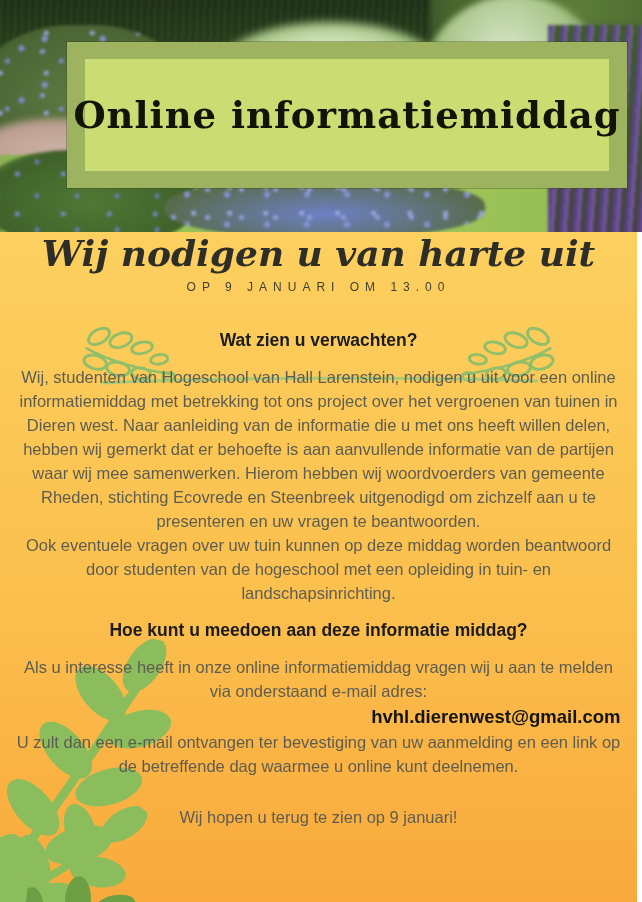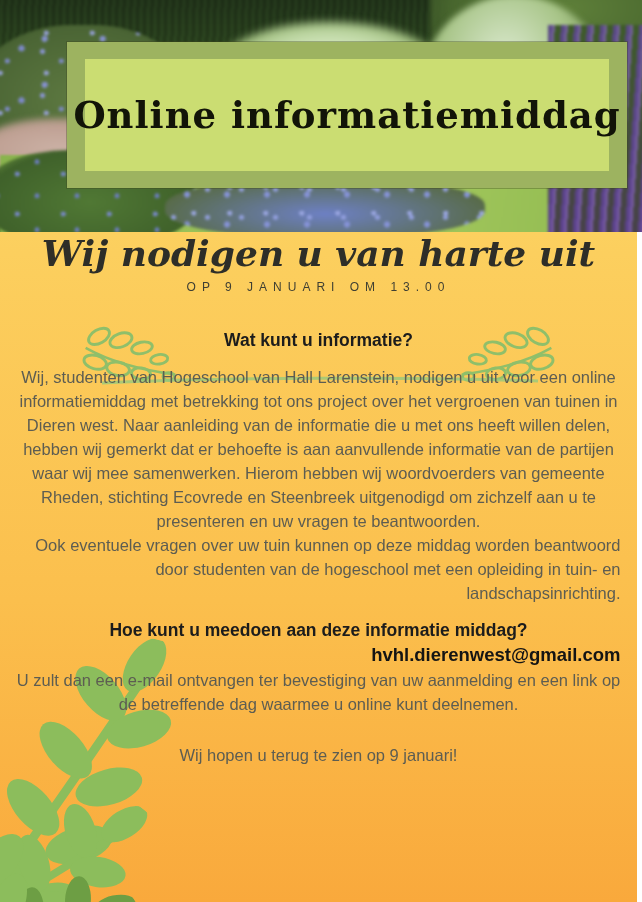--- a/index.html
+++ b/index.html
@@ -82,21 +82,21 @@
   .invite-date{margin-top:6px;font-size:12px;letter-spacing:6px;color:#3f3f33;font-weight:500;}
 
   .deco-row{position:absolute;left:0;top:55px;width:637px;height:80px;z-index:1;}
   .sprig{position:absolute;color:#8fbf6a;}
   .sprig-left{left:78px;top:32px;}
   .sprig-right{right:78px;top:32px;transform:scaleX(-1);}
   .brush-line{position:absolute;left:100px;top:86px;color:#9cc97a;}
 
   .section-heading{margin-top:15px;font-size:17.5px;font-weight:700;color:#1c1c1c;}
   .para{margin:0;margin-top:14px;font-size:16.5px;line-height:24px;color:#5d5d52;}
-  .para + .para{margin-top:0;text-align:right;}
+  .para + .para{margin-top:0;}
   .email-line{margin-top:1px;font-size:18.5px;font-weight:700;color:#141414;line-height:26px;text-align:right;}
   .closing{margin-top:30px;font-size:16.5px;color:#5d5d52;}
 
   
   .leaves{position:absolute;z-index:1;pointer-events:none;}
   .lv{position:absolute;}
   .branch-l1{left:-28px;top:390px;width:190px;height:330px;color:#8cbd5c;transform:rotate(14deg);}
   .branch-l2{left:-58px;top:520px;width:160px;height:280px;color:#8cbd5c;transform:rotate(38deg);}
   .branch-l3{left:-62px;top:580px;width:150px;height:240px;color:#6d9e44;transform:rotate(58deg);}
   .branch-r1{right:-28px;top:380px;width:190px;height:340px;color:#8cbd5c;transform:scaleX(-1) rotate(14deg);}
@@ -187,25 +187,26 @@
         </svg>
       <svg class="lv branch-r3">
           <use href="#branch"></use>
         </svg>
     </div>
 
     <div class="content">
       <div class="invite-heading">Wij nodigen u van harte uit</div>
       <div class="invite-date">OP 9 JANUARI OM 13.00</div>
 
-      <div class="section-heading" style="margin-top:36px">Wat kunt u informatie?</div>
+      <div class="section-heading" style="margin-top:36px">Wat zien u verwachten?</div>
       <p class="para">Wij, studenten van Hogeschool van Hall Larenstein, nodigen u uit voor een online informatiemiddag met betrekking tot ons project over het vergroenen van tuinen in Dieren west. Naar aanleiding van de informatie die u met ons heeft willen delen, hebben wij gemerkt dat er behoefte is aan aanvullende informatie van de partijen waar wij mee samenwerken. Hierom hebben wij woordvoerders van gemeente Rheden, stichting Ecovrede en Steenbreek uitgenodigd om zichzelf aan u te presenteren en uw vragen te beantwoorden.</p>
       <p class="para">Ook eventuele vragen over uw tuin kunnen op deze middag worden beantwoord door studenten van de hogeschool met een opleiding in tuin- en landschapsinrichting.</p>
 
       <div class="section-heading">Hoe kunt u meedoen aan deze informatie middag?</div>
+      <p class="para">Als u interesse heeft in onze online informatiemiddag vragen wij u aan te melden via onderstaand e-mail adres:</p>
       <div class="email-line">hvhl.dierenwest@gmail.com</div>
       <p class="para" style="margin-top:0">U zult dan een e-mail ontvangen ter bevestiging van uw aanmelding en een link op de betreffende dag waarmee u online kunt deelnemen.</p>
 
       <div class="closing">Wij hopen u terug te zien op 9 januari!</div>
     </div>
   </div>
 
   <div class="white-strip"></div>
 </div>
 

